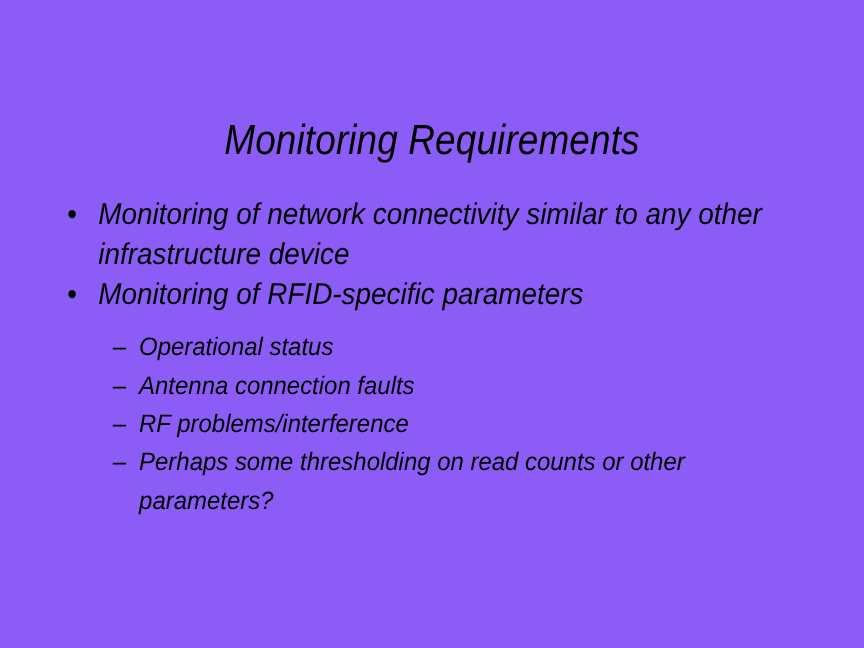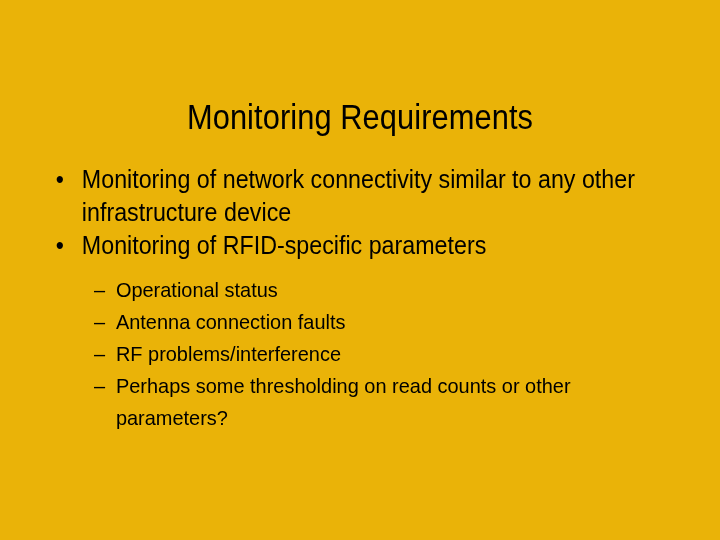--- a/index.html
+++ b/index.html
@@ -11,21 +11,22 @@
     height: 540px;
     background: #ffffff;
     font-family: "Liberation Sans", "DejaVu Sans", sans-serif;
     color: #000000;
     overflow: hidden;
   }
   .slide {
     position: relative;
     width: 720px;
     height: 540px;
-    background: #eab308;
+    background: #8b5cf6;
+    font-style: italic;
   }
 
   
   .slide-title {
     position: absolute;
     left: 0;
     top: 74px;
     width: 720px;
     text-align: center;
     font-size: 35px;

